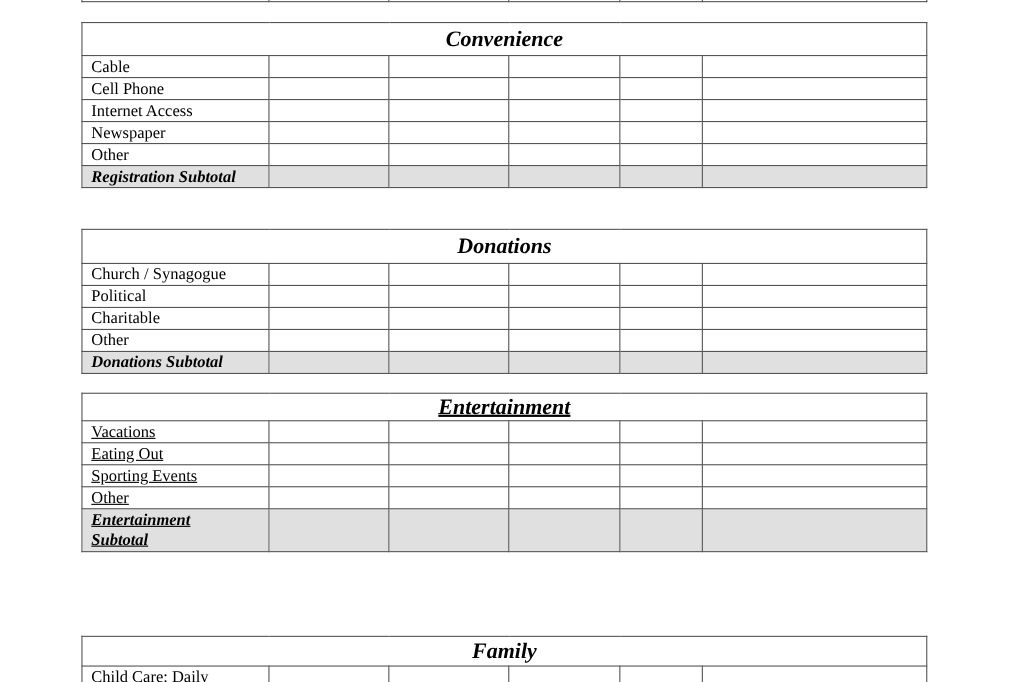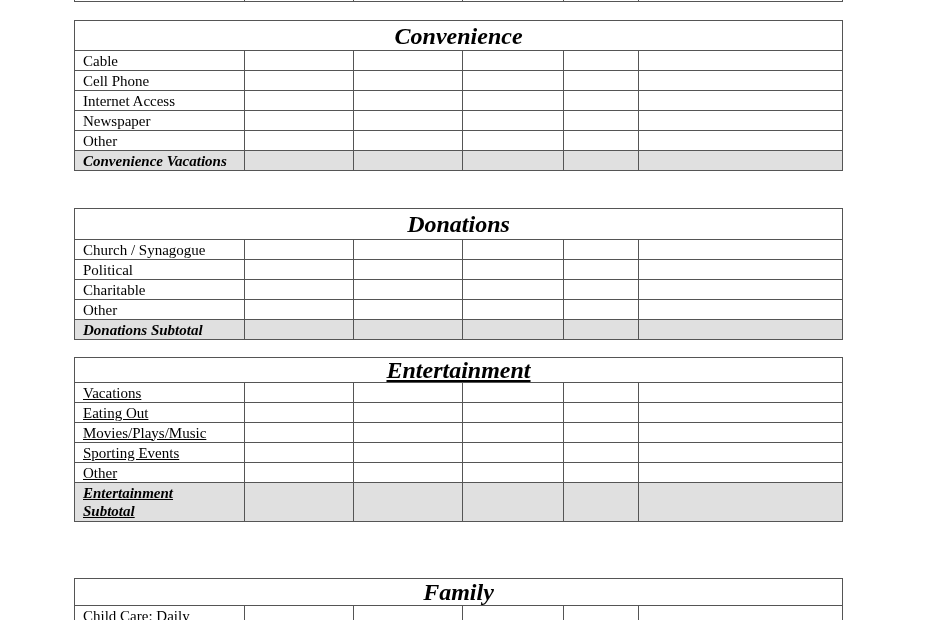--- a/index.html
+++ b/index.html
@@ -14,21 +14,21 @@
     border-collapse: collapse; table-layout: fixed;
   }
   table.budget td, table.budget th {
     border: 1px solid #555;
     padding: 0 0 0 8px;
     font-size: 15px; line-height: 18px;
     vertical-align: middle;
     overflow: hidden;
   }
   table.budget th.section-title {
-    font-weight: bold; font-style: italic; font-size: 24px;
+    font-weight: bold; font-style: italic; font-size: 20px;
     text-align: center; padding: 0;
   }
   table.budget td.cell { padding: 0; }
   table.budget tr.subtotal td { background: #e0e0e0; }
   table.budget tr.subtotal td.label { font-weight: bold; font-style: italic; }
   .col-label { width: 170px; }
   .col-a { width: 109px; }
   .col-b { width: 109px; }
   .col-c { width: 101px; }
   .col-d { width: 75px; }
@@ -111,21 +111,21 @@
   </tr>
   <tr style="height:20px">
     <td class="label">Other</td>
     <td class="cell"></td>
         <td class="cell"></td>
         <td class="cell"></td>
         <td class="cell"></td>
         <td class="cell"></td>
   </tr>
   <tr style="height:20px" class="subtotal">
-    <td class="label">Convenience Vacations</td>
+    <td class="label">Registration Subtotal</td>
     <td class="cell"></td>
         <td class="cell"></td>
         <td class="cell"></td>
         <td class="cell"></td>
         <td class="cell"></td>
   </tr>
 </tbody>
   </table>
 
 <table class="budget" id="donations">
@@ -207,28 +207,20 @@
   </tr>
   <tr style="height:20px">
     <td class="label">Eating Out</td>
     <td class="cell"></td>
         <td class="cell"></td>
         <td class="cell"></td>
         <td class="cell"></td>
         <td class="cell"></td>
   </tr>
   <tr style="height:20px">
-    <td class="label">Movies/Plays/Music</td>
-    <td class="cell"></td>
-        <td class="cell"></td>
-        <td class="cell"></td>
-        <td class="cell"></td>
-        <td class="cell"></td>
-  </tr>
-  <tr style="height:20px">
     <td class="label">Sporting Events</td>
     <td class="cell"></td>
         <td class="cell"></td>
         <td class="cell"></td>
         <td class="cell"></td>
         <td class="cell"></td>
   </tr>
   <tr style="height:20px">
     <td class="label">Other</td>
     <td class="cell"></td>

